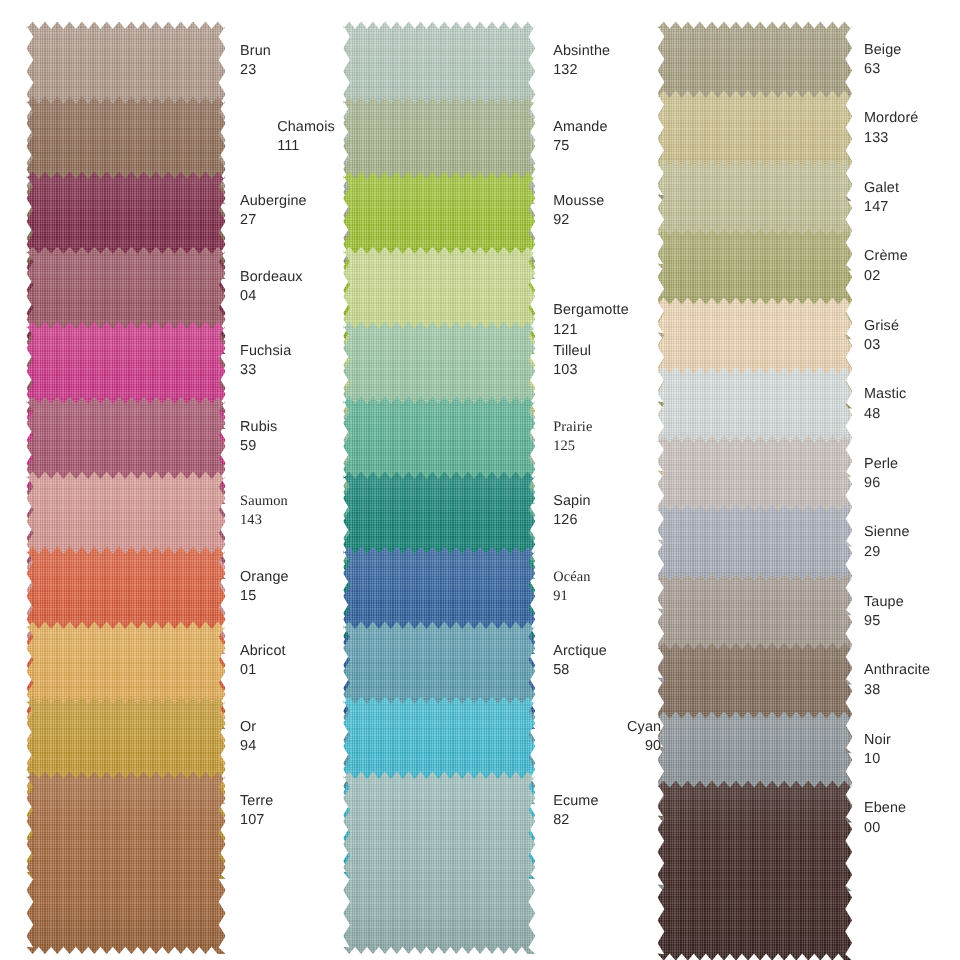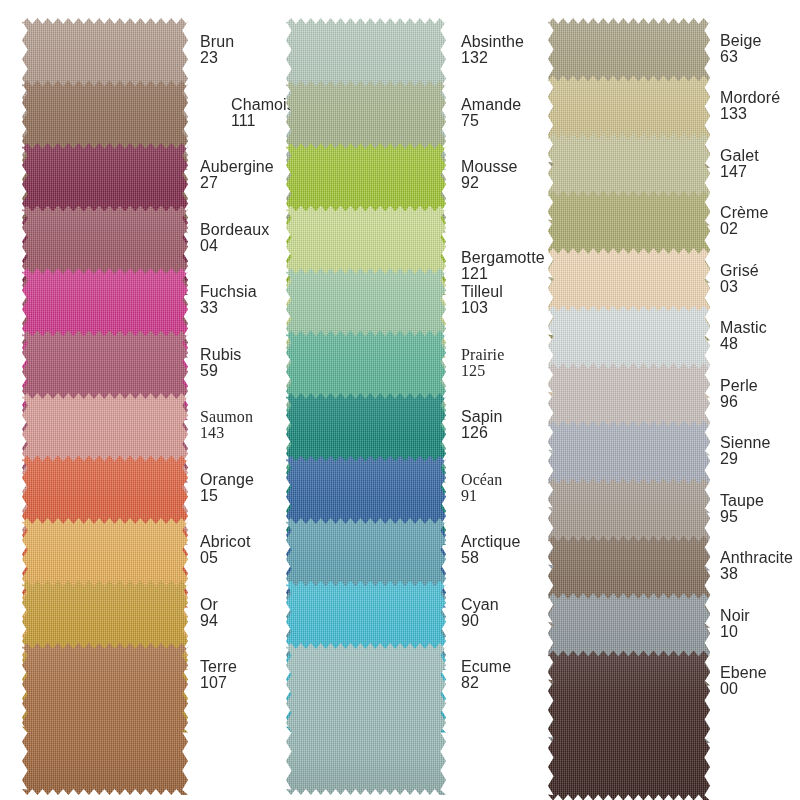--- a/index.html
+++ b/index.html
@@ -120,21 +120,21 @@
       rgba(255,255,255,0.02) 30%,
       rgba(0,0,0,0.03) 72%,
       rgba(0,0,0,0.10) 100%);
   }
 
   .swatch-label {
     position: absolute;
     left: 200px;
     width: 90px;
     color: #2b2b2b;
-    font-size: 16px;
+    font-size: 12px;
     line-height: 16px;
     letter-spacing: 0.1px;
     white-space: nowrap;
   }
   .col-1 .swatch-label { left: 196px; }
   .col-2 .swatch-label { left: 192px; }
 
   .swatch-name { display: block; }
   .swatch-code { display: block; }
 </style>
@@ -241,21 +241,21 @@
       </div>
       <div class="swatch-row" style="top: 518px; z-index: 9;">
         <div class="chip-wrap" style="height: 152px;">
           <div class="chip" style="background: rgb(231, 174, 84);">
             <div class="weave"></div>
             <div class="shade"></div>
           </div>
         </div>
         <div class="swatch-label" style="top: 16.25px;">
           <span class="swatch-name">Abricot</span>
-          <span class="swatch-code">05</span>
+          <span class="swatch-code">01</span>
         </div>
       </div>
       <div class="swatch-row" style="top: 580.5px; z-index: 10;">
         <div class="chip-wrap" style="height: 152px;">
           <div class="chip" style="background: rgb(198, 154, 46);">
             <div class="weave"></div>
             <div class="shade"></div>
           </div>
         </div>
         <div class="swatch-label" style="top: 16.25px;">
@@ -385,21 +385,21 @@
           <span class="swatch-code">58</span>
         </div>
       </div>
       <div class="swatch-row" style="top: 580.5px; z-index: 10;">
         <div class="chip-wrap" style="height: 152px;">
           <div class="chip" style="background: rgb(60, 188, 212);">
             <div class="weave"></div>
             <div class="shade"></div>
           </div>
         </div>
-        <div class="swatch-label" style="top: 16.25px;">
+        <div class="swatch-label" style="top: 16.25px; text-align: right;">
           <span class="swatch-name">Cyan</span>
           <span class="swatch-code">90</span>
         </div>
       </div>
       <div class="swatch-row" style="top: 643px; z-index: 11;">
         <div class="chip-wrap" style="height: 152px;">
           <div class="chip" style="background: rgb(158, 192, 189);">
             <div class="weave"></div>
             <div class="shade"></div>
           </div>

